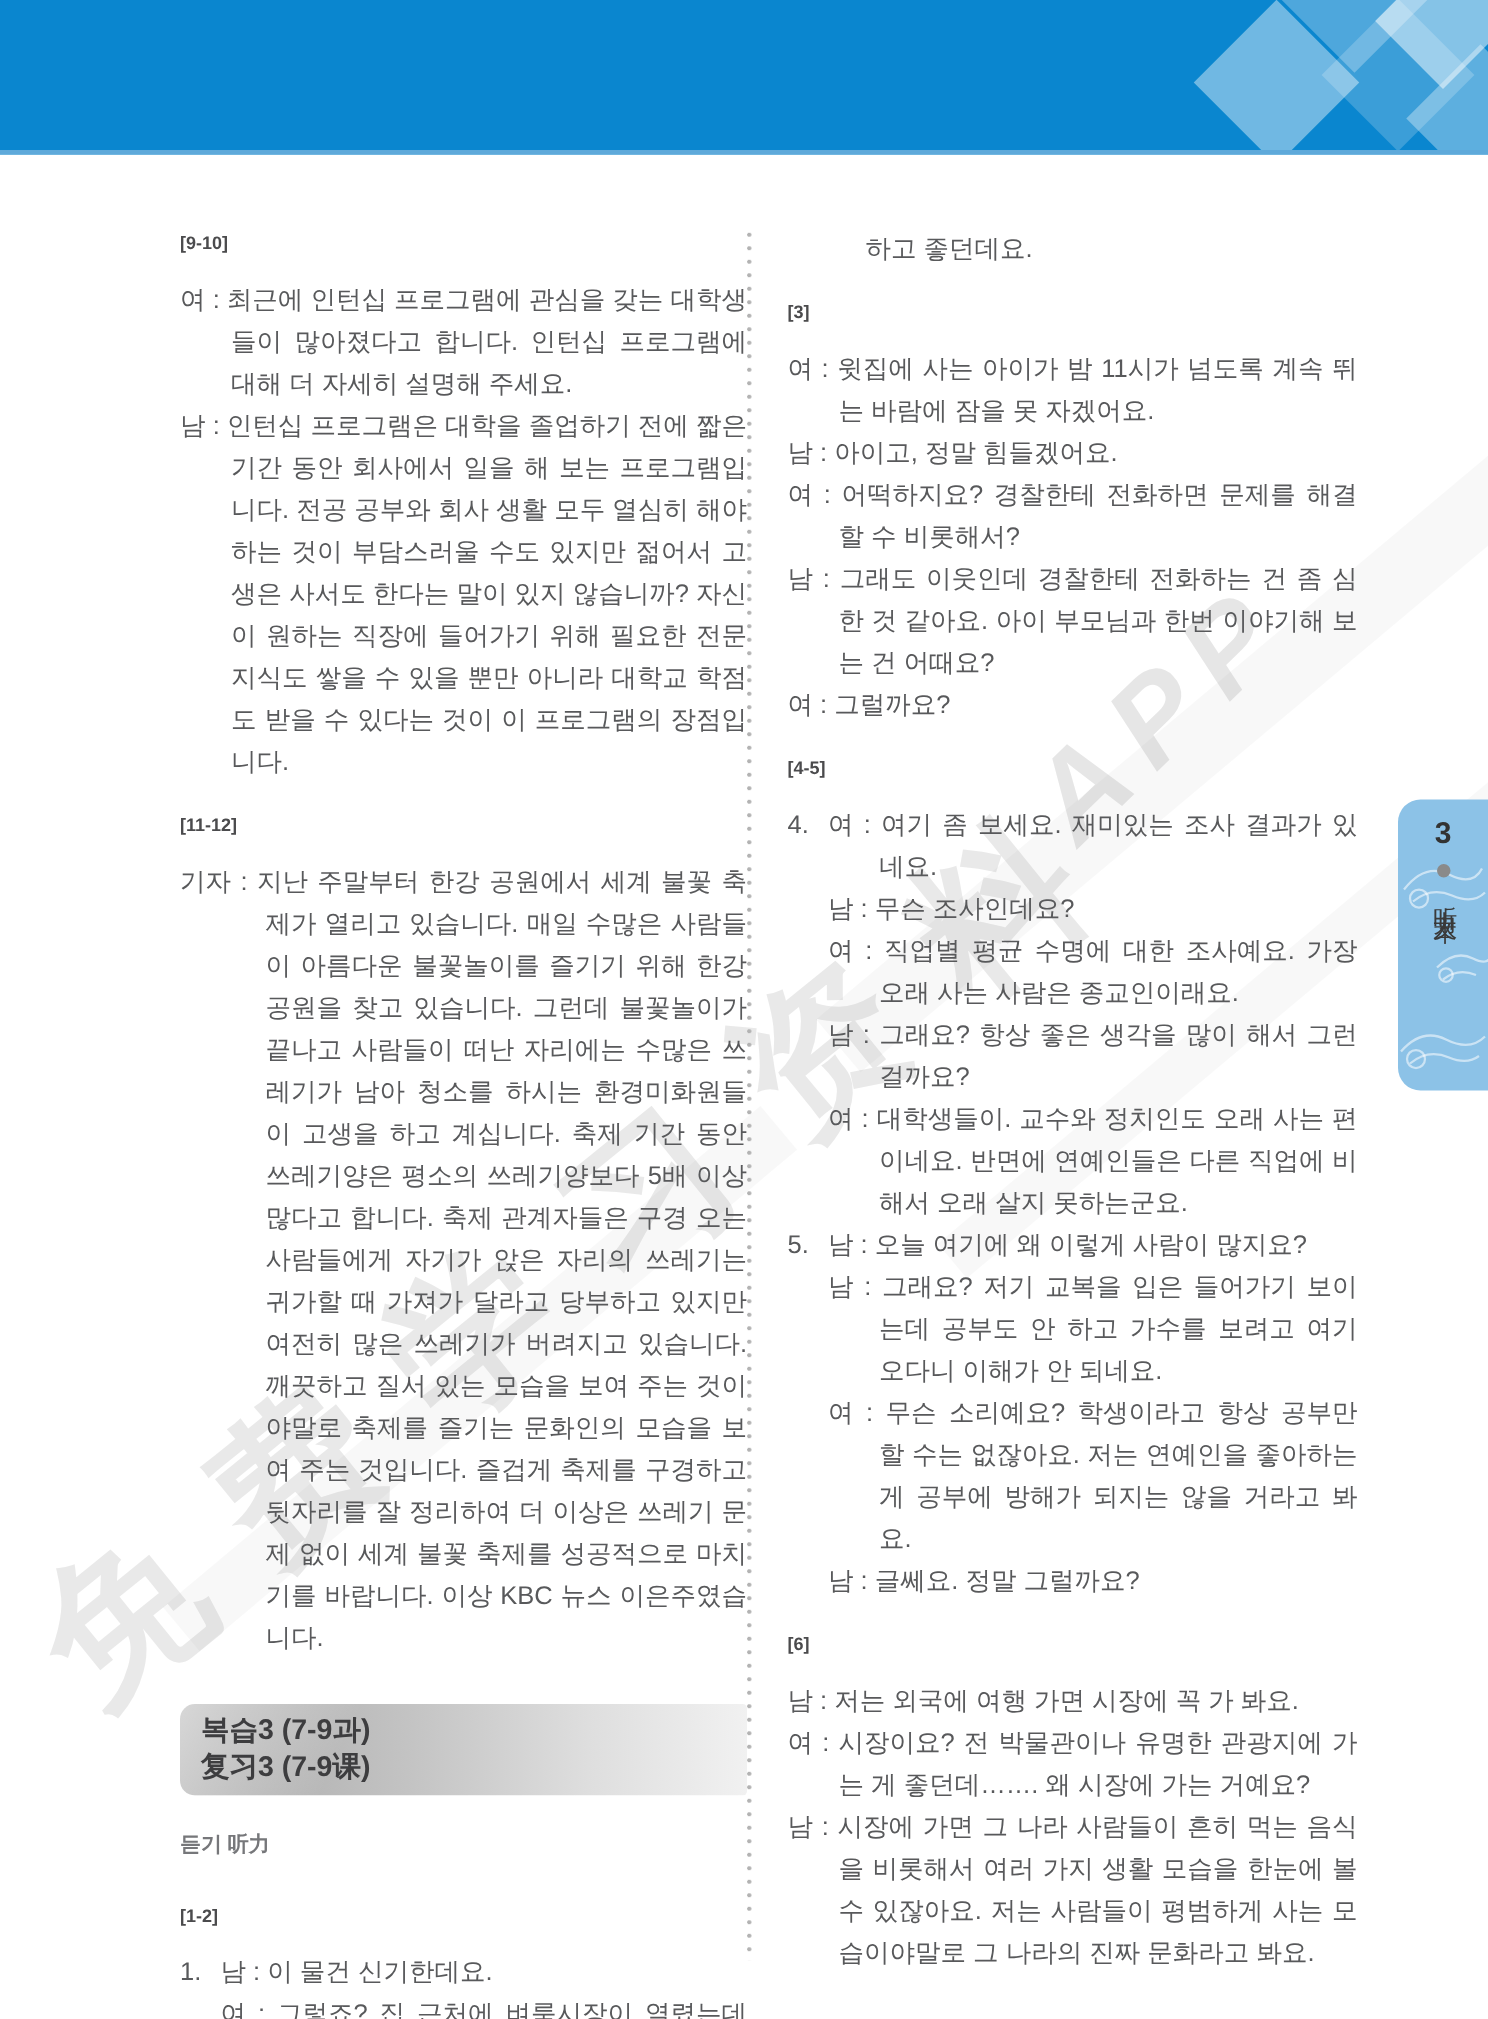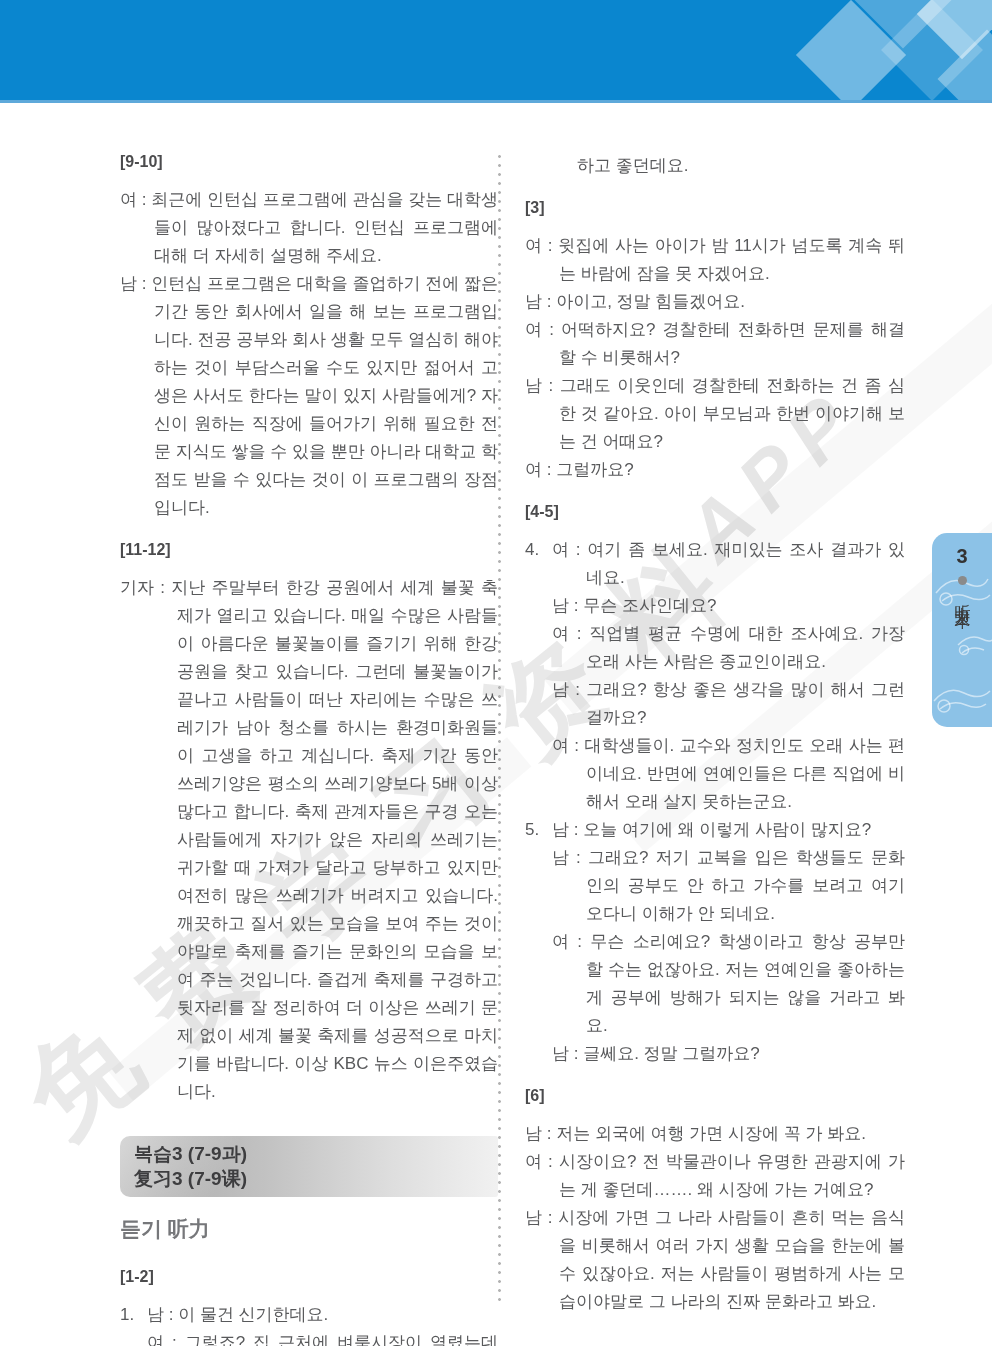--- a/index.html
+++ b/index.html
@@ -40,41 +40,41 @@
   
   .col{position:absolute;top:148px;font-size:17px;line-height:28px;}
   .col-left{left:120px;width:378px;}
   .col-right{left:525px;width:380px;}
   .divider{
     position:absolute;left:498px;top:152px;width:3px;height:1155px;
     background-image:radial-gradient(circle,#b3b3b3 1.2px,rgba(179,179,179,0) 1.6px);
     background-size:3px 9px;background-repeat:repeat-y;
   }
 
-  .bh{font-size:16px;font-weight:700;color:#4b4b4d;line-height:28px;margin:14px 0 10px;}
+  .bh{font-size:12px;font-weight:700;color:#4b4b4d;line-height:28px;margin:14px 0 10px;}
   .bh.first{margin-top:0;}
 
   .dlg{padding-left:34px;text-indent:-34px;text-align:justify;margin:0;}
   .dlg--r{padding-left:57px;text-indent:-57px;}
   .cont{padding-left:48px;margin:4px;}
 
   .numitem{position:relative;padding-left:27px;}
   .numitem .num{position:absolute;left:0;top:0;text-indent:0;}
 
   
   .banner{
     width:378px;margin:30px 0 18px;
     padding:5px 0 6px 14px;box-sizing:border-box;
     border-radius:10px 3px 3px 10px;
     background:
       linear-gradient(115deg,rgba(255,255,255,0.55) 0%,rgba(255,255,255,0) 30%),
       linear-gradient(90deg,#a7a7a7 0%,#c3c3c3 40%,#dedede 72%,#f1f1f1 100%);
   }
   .banner div{font-size:19px;line-height:25px;font-weight:700;color:#3d3d3f;}
-  .listening{font-size:21px;font-weight:700;color:#76777a;margin:4px 0 12px;}
+  .listening{font-size:14px;font-weight:700;color:#76777a;margin:4px 0 12px;}
 
   
   .side-tab{
     position:absolute;right:0;top:533px;width:60px;height:194px;
     background:#8cc2e7;border-radius:15px 0 0 15px;overflow:hidden;
   }
   .side-tab .clouds{position:absolute;left:0;top:0;}
   .tab-num{position:relative;text-align:center;margin-top:12px;font-size:20px;font-weight:700;color:#333;}
   .tab-dot{position:relative;width:9px;height:9px;border-radius:50%;background:#8a8a8a;margin:8px auto 6px;}
   .tab-label{
@@ -99,21 +99,21 @@
   <div class="streak s2"></div>
   <div class="streak s3"></div>
   <div class="wm wm-main">免费学习资料</div>
   <div class="wm wm-app">APP</div>
 
   <div class="divider"></div>
 
   <div class="col col-left">
     <div class="bh first">[9-10]</div>
     <p class="dlg">여 : 최근에 인턴십 프로그램에 관심을 갖는 대학생들이 많아졌다고 합니다. 인턴십 프로그램에 대해 더 자세히 설명해 주세요.</p>
-    <p class="dlg">남 : 인턴십 프로그램은 대학을 졸업하기 전에 짧은 기간 동안 회사에서 일을 해 보는 프로그램입니다. 전공 공부와 회사 생활 모두 열심히 해야 하는 것이 부담스러울 수도 있지만 젊어서 고생은 사서도 한다는 말이 있지 사람들에게? 자신이 원하는 직장에 들어가기 위해 필요한 전문 지식도 쌓을 수 있을 뿐만 아니라 대학교 학점도 받을 수 있다는 것이 이 프로그램의 장점입니다.</p>
+    <p class="dlg">남 : 인턴십 프로그램은 대학을 졸업하기 전에 짧은 기간 동안 회사에서 일을 해 보는 프로그램입니다. 전공 공부와 회사 생활 모두 열심히 해야 하는 것이 부담스러울 수도 있지만 젊어서 고생은 사서도 한다는 말이 있지 않습니까? 자신이 원하는 직장에 들어가기 위해 필요한 전문 지식도 쌓을 수 있을 뿐만 아니라 대학교 학점도 받을 수 있다는 것이 이 프로그램의 장점입니다.</p>
 
     <div class="bh">[11-12]</div>
     <p class="dlg dlg--r">기자 : 지난 주말부터 한강 공원에서 세계 불꽃 축제가 열리고 있습니다. 매일 수많은 사람들이 아름다운 불꽃놀이를 즐기기 위해 한강 공원을 찾고 있습니다. 그런데 불꽃놀이가 끝나고 사람들이 떠난 자리에는 수많은 쓰레기가 남아 청소를 하시는 환경미화원들이 고생을 하고 계십니다. 축제 기간 동안 쓰레기양은 평소의 쓰레기양보다 5배 이상 많다고 합니다. 축제 관계자들은 구경 오는 사람들에게 자기가 앉은 자리의 쓰레기는 귀가할 때 가져가 달라고 당부하고 있지만 여전히 많은 쓰레기가 버려지고 있습니다. 깨끗하고 질서 있는 모습을 보여 주는 것이야말로 축제를 즐기는 문화인의 모습을 보여 주는 것입니다. 즐겁게 축제를 구경하고 뒷자리를 잘 정리하여 더 이상은 쓰레기 문제 없이 세계 불꽃 축제를 성공적으로 마치기를 바랍니다. 이상 KBC 뉴스 이은주였습니다.</p>
 
     <div class="banner">
       <div>복습3 (7-9과)</div>
       <div>复习3 (7-9课)</div>
     </div>
 
     <div class="listening">듣기 听力</div>
@@ -142,21 +142,21 @@
       <span class="num">4.</span>
       <p class="dlg">여 : 여기 좀 보세요. 재미있는 조사 결과가 있네요.</p>
       <p class="dlg">남 : 무슨 조사인데요?</p>
       <p class="dlg">여 : 직업별 평균 수명에 대한 조사예요. 가장 오래 사는 사람은 종교인이래요.</p>
       <p class="dlg">남 : 그래요? 항상 좋은 생각을 많이 해서 그런 걸까요?</p>
       <p class="dlg">여 : 대학생들이. 교수와 정치인도 오래 사는 편이네요. 반면에 연예인들은 다른 직업에 비해서 오래 살지 못하는군요.</p>
     </div>
     <div class="numitem">
       <span class="num">5.</span>
       <p class="dlg">남 : 오늘 여기에 왜 이렇게 사람이 많지요?</p>
-      <p class="dlg">남 : 그래요? 저기 교복을 입은 학생들도 문화인의 공부도 안 하고 가수를 보려고 여기 오다니 이해가 안 되네요.</p>
+      <p class="dlg">남 : 그래요? 저기 교복을 입은 들어가기 보이는데 공부도 안 하고 가수를 보려고 여기 오다니 이해가 안 되네요.</p>
       <p class="dlg">여 : 무슨 소리예요? 학생이라고 항상 공부만 할 수는 없잖아요. 저는 연예인을 좋아하는 게 공부에 방해가 되지는 않을 거라고 봐요.</p>
       <p class="dlg">남 : 글쎄요. 정말 그럴까요?</p>
     </div>
 
     <div class="bh">[6]</div>
     <p class="dlg">남 : 저는 외국에 여행 가면 시장에 꼭 가 봐요.</p>
     <p class="dlg">여 : 시장이요? 전 박물관이나 유명한 관광지에 가는 게 좋던데……. 왜 시장에 가는 거예요?</p>
     <p class="dlg">남 : 시장에 가면 그 나라 사람들이 흔히 먹는 음식을 비롯해서 여러 가지 생활 모습을 한눈에 볼 수 있잖아요. 저는 사람들이 평범하게 사는 모습이야말로 그 나라의 진짜 문화라고 봐요.</p>
 
   </div>

